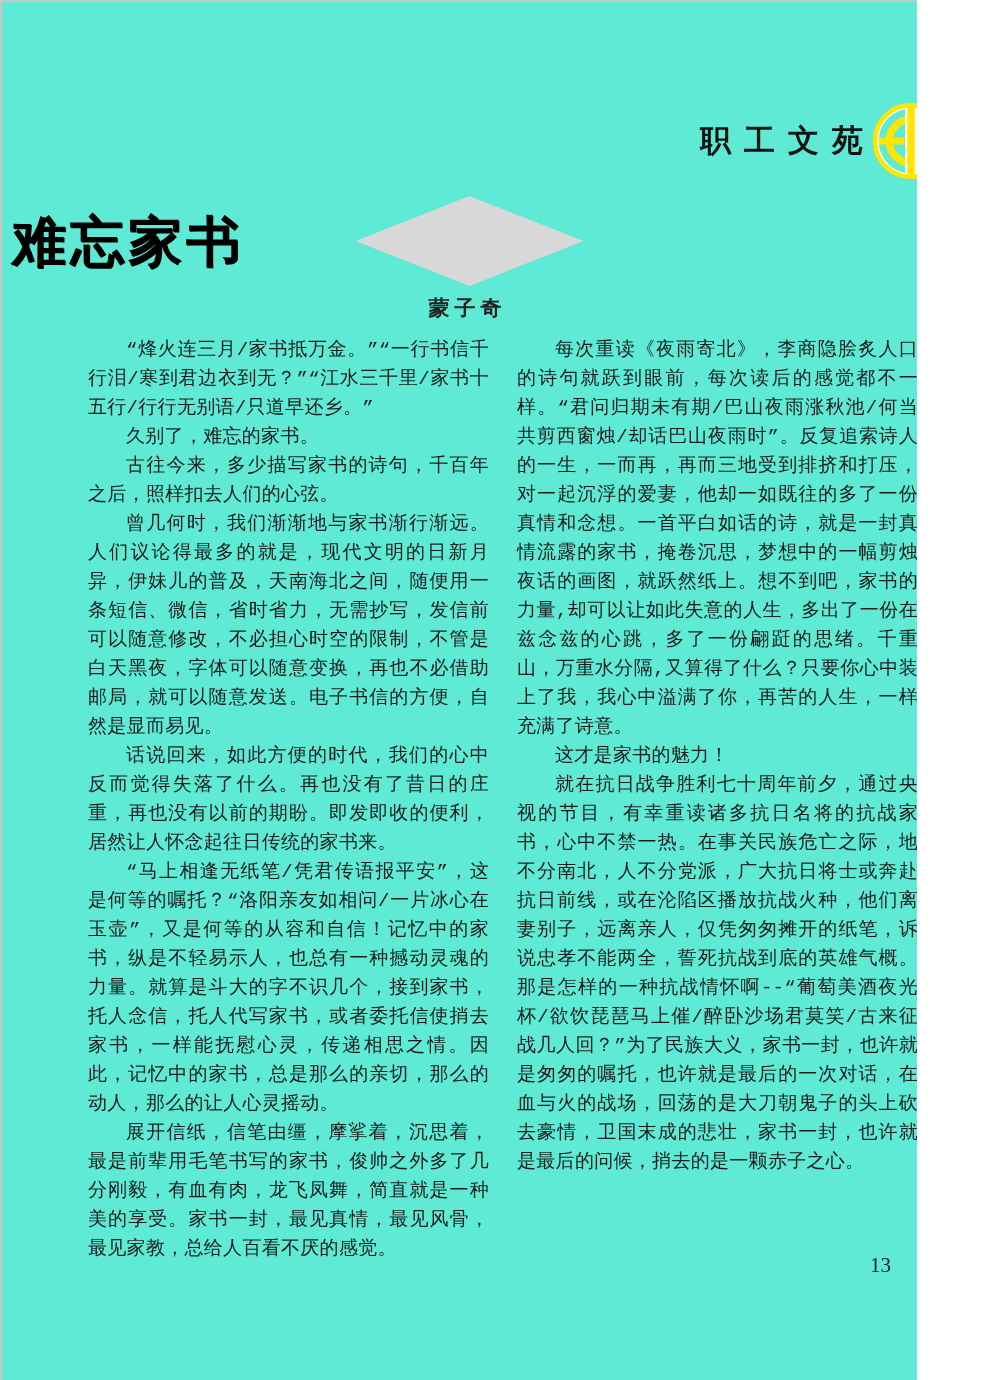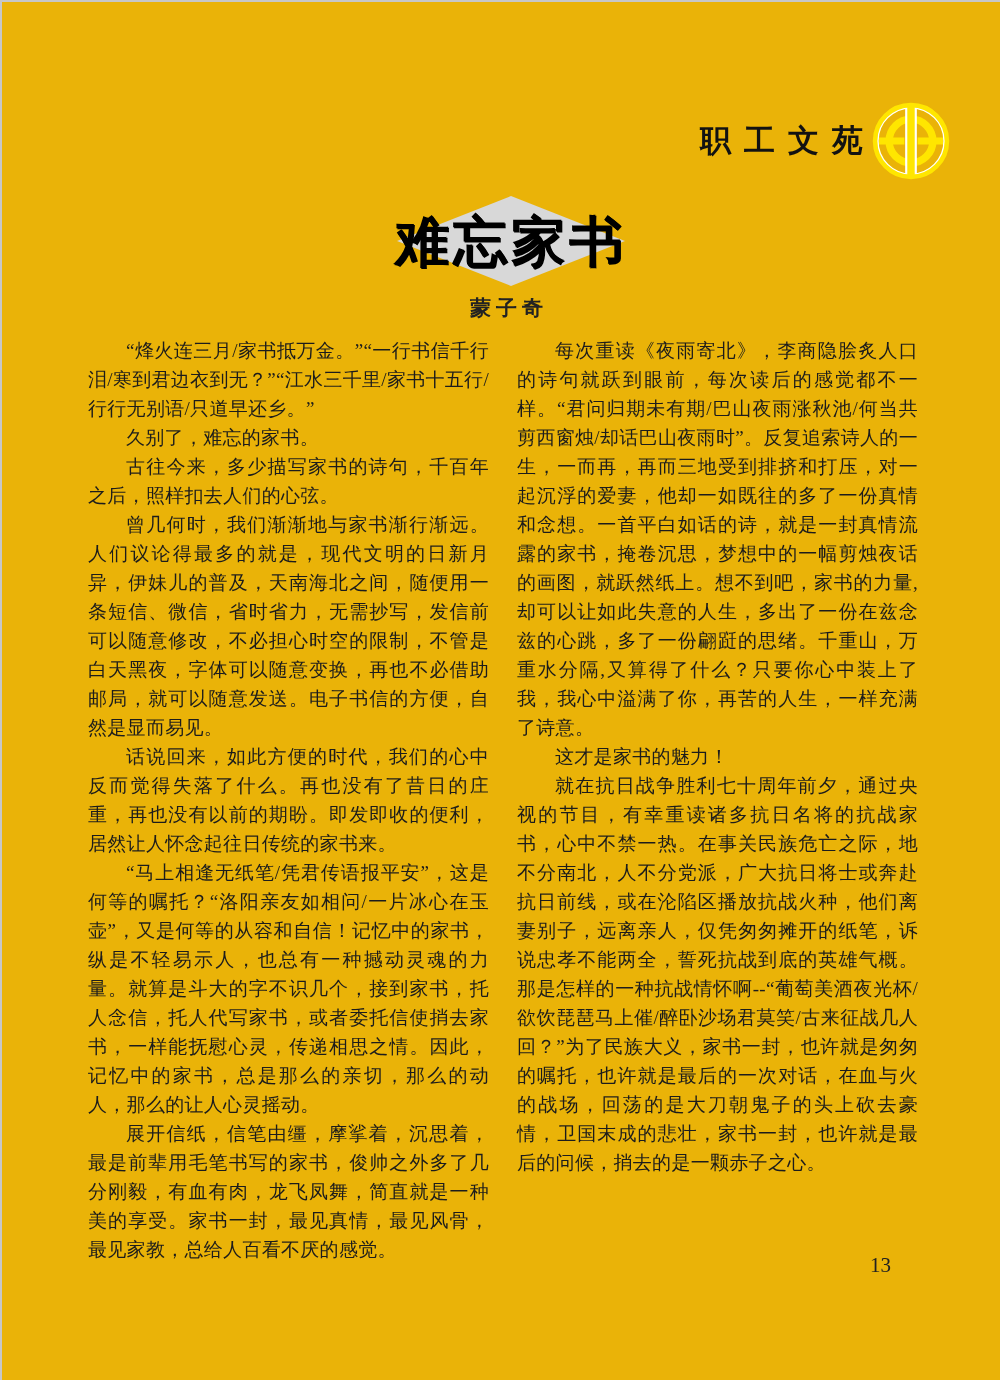--- a/index.html
+++ b/index.html
@@ -1,20 +1,20 @@
 <!DOCTYPE html>
 <html><head>
 <meta charset="utf-8">
 <style>
   html,body { margin:0; padding:0; background:#ffffff; }
   .page {
     position: relative;
-    width: 1000px;
+    width: 917px;
     height: 1380px;
-    background: #eab308;
+    background: #5eead4;
     border-top: 2px solid #c7c7c7;
     border-left: 2px solid #c7c7c7;
     box-sizing: border-box;
     overflow: hidden;
     font-family: "Liberation Serif", "DejaVu Serif", serif;
     color: #1c1c1c;
   }
 
   
   .page-header {
@@ -37,21 +37,20 @@
 
   
   .title-wrap {
     position: absolute;
     top: 192px;
     left: 0;
     width: 100%;
     height: 96px;
     display: flex;
     align-items: center;
-    justify-content: center;
   }
   .diamond {
     position: absolute;
     top: 2px;
     left: 50%;
     width: 228px;
     height: 90px;
     margin-left: -104px;
     background: #d8d8d8;
     clip-path: polygon(50% 0, 100% 50%, 50% 100%, 0 50%);
@@ -85,20 +84,21 @@
   }
 
   
   .columns {
     position: absolute;
     top: 334px;
     left: 86px;
     width: 830px;
     display: flex;
     gap: 28px;
+    font-family: Liberation Mono, monospace;
   }
   .col { flex: 1 1 0; min-width: 0; }
   .col p {
     margin: 0;
     text-indent: 2em;
     font-size: 19px;
     line-height: 29px;
     letter-spacing: 0.3px;
     text-align: justify;
     color: #1c1c1c;

